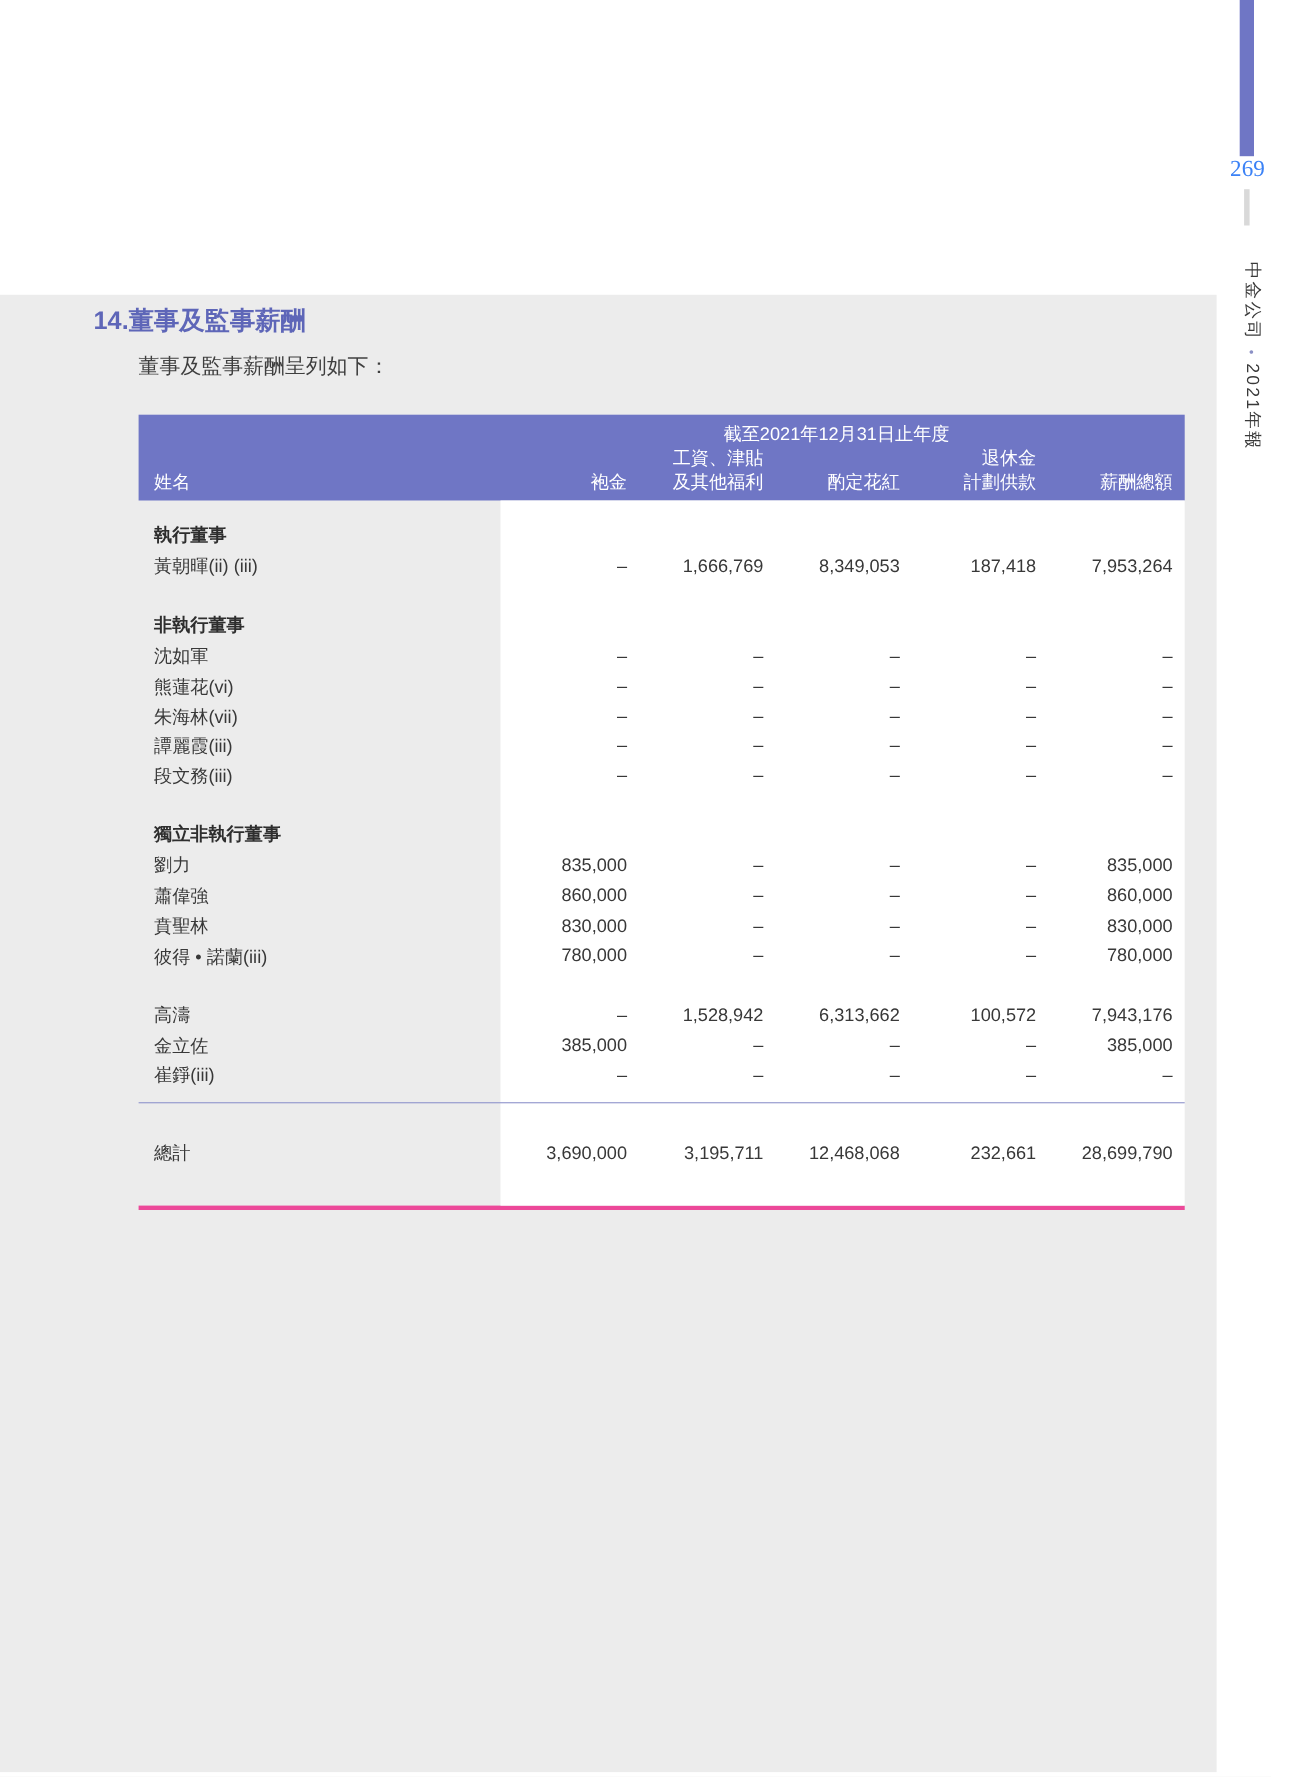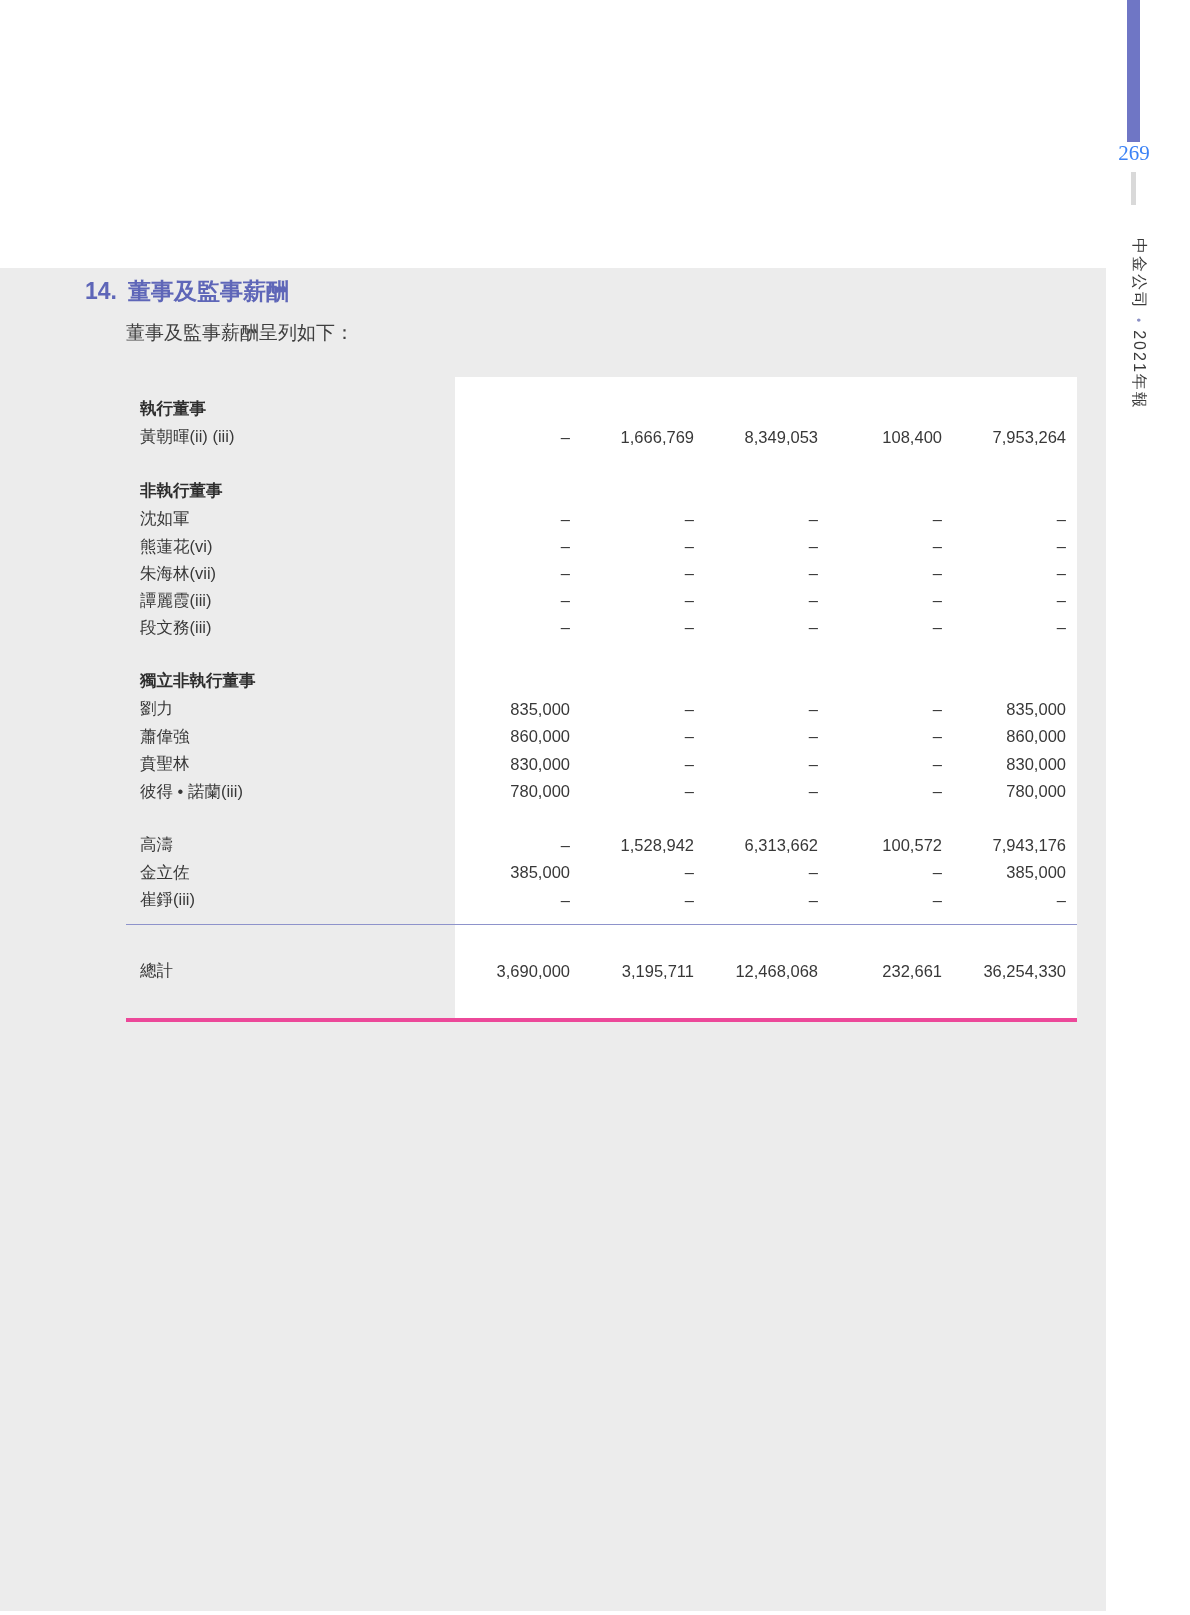--- a/index.html
+++ b/index.html
@@ -11,21 +11,21 @@
   #gray-panel { left:0; top:268px; width:1106px; height:1343px; background:#ececec; }
   #top-bar    { left:1127px; top:0; width:13px; height:142px; background:#6f76c5; }
   #page-number { left:1108px; top:141px; width:52px; text-align:center;
                  font-family:"Liberation Serif", serif; font-size:21px; color:#3b82f6; }
   #page-tick  { left:1131px; top:172px; width:5px; height:33px; background:#d9d9d9; }
   #side-text  { left:1149px; top:238px; transform:rotate(90deg); transform-origin:0 0;
                 white-space:nowrap; font-size:16px; color:#3a3a3a; letter-spacing:2px; }
   #side-text .dot { color:#8b90c5; font-size:12px; margin:0 8px; letter-spacing:0; }
 
   
-  #heading { left:85px; top:276px; display:flex; gap:11px; align-items:baseline;
+  #heading { left:85px; top:276px; display:flex; align-items:baseline;
              color:#5e66b8; font-size:23px; font-weight:bold; }
   #intro   { left:126px; top:320px; font-size:19px; color:#3f3f3f; }
 
   
   #tbl { left:126px; top:377px; width:951px; font-size:16.5px; }
   .grid { display:grid; grid-template-columns:329px 115px 124px 124px 124px 124px;
           padding-right:11px; align-items:center; }
   .td.num { text-align:right; }
   .td.name { padding-left:14px; }
 
@@ -56,33 +56,52 @@
 <div id="side-text" class="abs"><span>中金公司</span><span class="dot">•</span><span>2021年報</span></div>
 
 <div id="heading" class="abs">
   <span>14.</span>
   <span>董事及監事薪酬</span>
 </div>
 <div id="intro" class="abs">董事及監事薪酬呈列如下：</div>
 
 <div id="tbl" class="abs">
 
+  <div id="thead">
+    <div class="h-period">截至2021年12月31日止年度</div>
+    <div class="grid">
+      <div class="td"></div>
+        <div class="td"></div>
+      <div class="td num">工資、津貼</div>
+      <div class="td"></div>
+      <div class="td num">退休金</div>
+      <div class="td"></div>
+    </div>
+    <div class="grid">
+      <div class="td name">姓名</div>
+      <div class="td num">袍金</div>
+      <div class="td num">及其他福利</div>
+      <div class="td num">酌定花紅</div>
+      <div class="td num">計劃供款</div>
+      <div class="td num">薪酬總額</div>
+    </div>
+  </div>
 
   <div id="tbody">
     <div class="sp18"></div>
 
     <div class="grid sec-row">
       <div class="td name">執行董事</div>
     </div>
     <div class="grid tr h28">
       <div class="td name">黃朝暉(ii) (iii)</div>
       <div class="td num">–</div>
       <div class="td num">1,666,769</div>
       <div class="td num">8,349,053</div>
-      <div class="td num">108,400</div>
+      <div class="td num">187,418</div>
       <div class="td num">7,953,264</div>
     </div>
 
     <div class="sp26"></div>
 
     <div class="grid sec-row">
       <div class="td name">非執行董事</div>
     </div>
     <div class="grid tr h28">
       <div class="td name">沈如軍</div>
@@ -193,18 +212,18 @@
     <div class="sp10"></div>
     <div class="rule"></div>
     <div class="sp32"></div>
 
     <div class="grid tr h28">
       <div class="td name">總計</div>
       <div class="td num">3,690,000</div>
       <div class="td num">3,195,711</div>
       <div class="td num">12,468,068</div>
       <div class="td num">232,661</div>
-      <div class="td num">36,254,330</div>
+      <div class="td num">28,699,790</div>
     </div>
 
     <div class="sp33"></div>
   </div>
 </div>
 
 </body></html>

